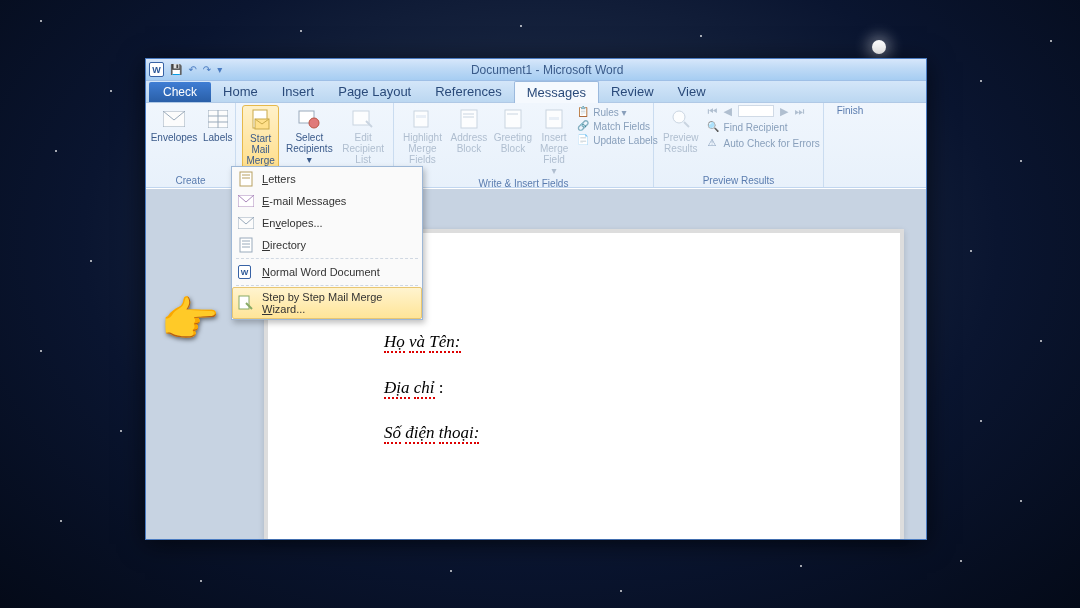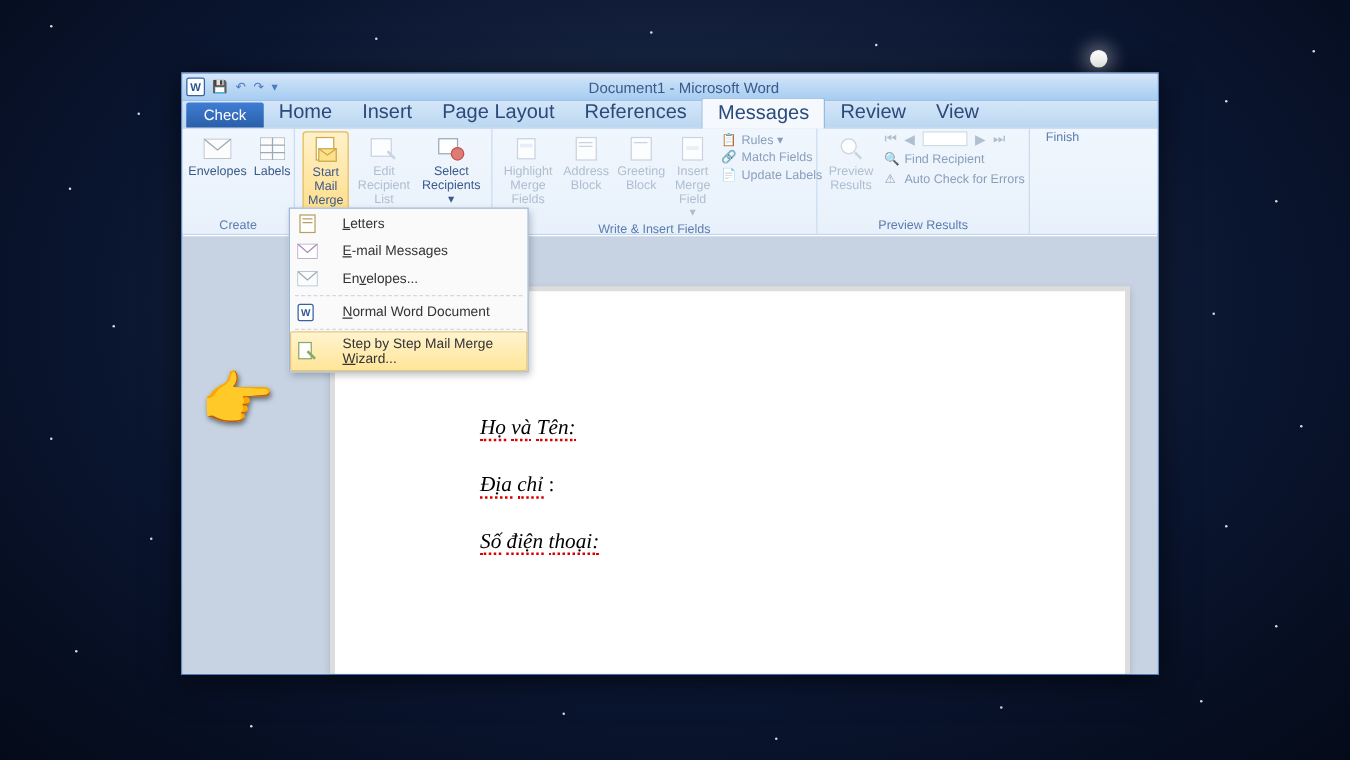--- a/index.html
+++ b/index.html
@@ -35,21 +35,21 @@
   .tabs-row {
     height: 22px; background: linear-gradient(to bottom, #d4e6f9, #bbd7f1);
     display: flex; align-items: flex-end; padding-left: 3px;
     border-bottom: 1px solid #b0c9e6;
   }
   .file-tab {
     background: linear-gradient(to bottom, #3f7dd4, #2a5fa8);
     color: #fff; padding: 3px 14px; font-size: 12px;
     border-radius: 2px 2px 0 0;
   }
-  .tab { padding: 3px 12px; font-size: 16px; color: #2a4a7a; cursor: default; }
+  .tab { padding: 3px 12px; font-size: 13px; color: #2a4a7a; cursor: default; }
   .tab.active {
     background: #f5f9fe; border: 1px solid #9bb9dd; border-bottom: none;
     border-radius: 2px 2px 0 0; margin-bottom: -1px;
   }
   .ribbon {
     height: 85px; background: linear-gradient(to bottom, #f0f6fd, #e8f1fb);
     display: flex; border-bottom: 1px solid #c1d6ef; position: relative;
   }
   .group {
     border-right: 1px solid #cadcf0; padding: 2px 6px 0 6px;
@@ -71,21 +71,21 @@
   }
   .side-list { display: flex; flex-direction: column; gap: 0; }
   .side-item { font-size: 10px; color: #889fbb; padding: 1px 2px; display: flex; align-items: center; gap: 4px; white-space: nowrap; }
   .side-item .sic { width: 12px; height: 12px; display: inline-flex; }
   .dropdown {
     position: absolute; top: 107px; left: 85px; width: 192px;
     background: #fafafa; border: 1px solid #9db7d6; box-shadow: 2px 3px 6px rgba(0,0,0,.25);
     z-index: 50; padding: 1px 0;
   }
   .dd-item {
-    display: flex; align-items: center; gap: 20px; padding: 3px 6px;
+    display: flex; align-items: center; gap: 8px; padding: 3px 6px;
     font-size: 11px; color: #333; cursor: default;
   }
   .dd-item .dd-ic {
     width: 16px; height: 16px; display: inline-flex; align-items: center; justify-content: center;
   }
   .dd-sep { height: 1px; border-top: 1px dashed #d0d8e2; margin: 2px 4px; }
   .dd-item.hover {
     background: linear-gradient(to bottom, #fff4cf, #ffe598);
     border: 1px solid #e8c672; border-radius: 2px; margin: -1px 0; padding: 3px 5px;
   }
@@ -199,39 +199,39 @@
           <div class="ic">
             <svg width="22" height="22" viewBox="0 0 22 22">
                 <rect x="3" y="1" width="14" height="18" fill="#fff" stroke="#c9a94a"></rect>
                 <rect x="5" y="10" width="14" height="10" fill="#ffe08a" stroke="#c9a94a"></rect>
                 <path d="M5 10 L12 15 L19 10" fill="none" stroke="#c9a94a"></path>
               </svg>
           </div>
           <div class="lbl" style="white-space:pre-line">Start Mail
 Merge ▾</div>
         </div>
+        <div class="rbtn" style="width:52px">
+          <div class="ic">
+            <svg width="22" height="22" viewBox="0 0 22 22">
+                <rect x="1" y="3" width="15" height="12" fill="#fff" stroke="#9ab"></rect>
+                <circle cx="16" cy="15" r="5" fill="#e07a7a" stroke="#b54"></circle>
+              </svg>
+          </div>
+          <div class="lbl" style="white-space:pre-line">Select
+Recipients ▾</div>
+        </div>
         <div class="rbtn gray" style="width:52px">
           <div class="ic">
             <svg width="22" height="20" viewBox="0 0 22 20">
                 <rect x="1" y="2" width="16" height="14" fill="#fff" stroke="#c3cfdc"></rect>
                 <path d="M14 12 L20 18" stroke="#c3cfdc" stroke-width="2"></path>
               </svg>
           </div>
           <div class="lbl" style="white-space:pre-line">Edit
 Recipient List</div>
-        </div>
-        <div class="rbtn" style="width:52px">
-          <div class="ic">
-            <svg width="22" height="22" viewBox="0 0 22 22">
-                <rect x="1" y="3" width="15" height="12" fill="#fff" stroke="#9ab"></rect>
-                <circle cx="16" cy="15" r="5" fill="#e07a7a" stroke="#b54"></circle>
-              </svg>
-          </div>
-          <div class="lbl" style="white-space:pre-line">Select
-Recipients ▾</div>
         </div>
       </div>
       <div class="group-label" style="visibility:hidden">Start Mail Merge</div>
     </div>
 
     <div class="group" style="width:260px">
       <div class="group-body">
         <div class="rbtn gray" style="width:56px">
           <div class="ic">
             <svg width="20" height="20" viewBox="0 0 20 20">
@@ -369,20 +369,31 @@
     </div>
     <div class="dd-item">
       <span class="dd-ic">
           <svg width="16" height="12">
             <rect x="0" y="0" width="16" height="12" fill="#fcfcfc" stroke="#9ab"></rect>
             <path d="M0 0 L8 7 L16 0" fill="none" stroke="#9ab"></path>
           </svg>
         </span>
       <span>En<u class="acc">v</u>elopes...</span>
     </div>
+    <div class="dd-item">
+      <span class="dd-ic">
+          <svg width="14" height="16">
+            <rect x="1" y="1" width="12" height="14" fill="#fff" stroke="#9ab"></rect>
+            <line x1="3" y1="4" x2="11" y2="4" stroke="#9ab"></line>
+            <line x1="3" y1="7" x2="11" y2="7" stroke="#9ab"></line>
+            <line x1="3" y1="10" x2="11" y2="10" stroke="#9ab"></line>
+          </svg>
+        </span>
+      <span><u class="acc">D</u>irectory</span>
+    </div>
     <div class="dd-sep"></div>
     <div class="dd-item">
       <span class="dd-ic">
           <span class="w-icon" style="width:14px;height:14px;font-size:8px">W</span>
         </span>
       <span><u class="acc">N</u>ormal Word Document</span>
     </div>
     <div class="dd-sep"></div>
     <div class="dd-item hover">
       <span class="dd-ic">

